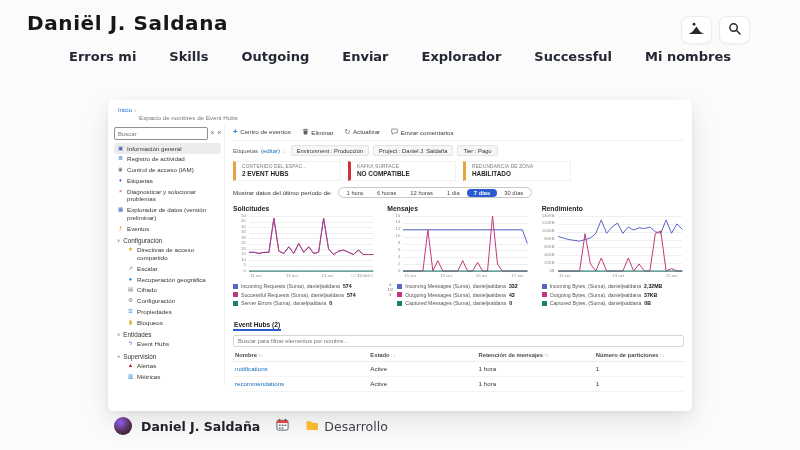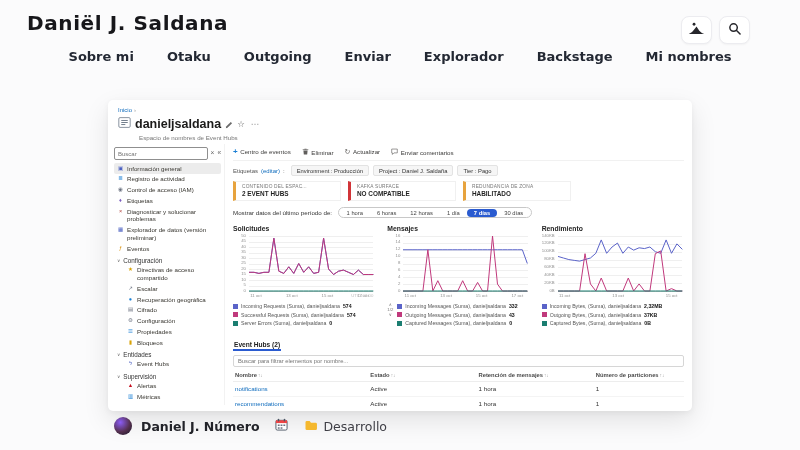--- a/index.html
+++ b/index.html
@@ -112,45 +112,33 @@
           </svg></span>
     </button>
     <button class="hbtn">
       <span><svg width="13" height="13" viewBox="0 0 14 14">
             <circle cx="6" cy="6" r="4" fill="none" stroke="#26262b" stroke-width="1.6"></circle>
             <line x1="9.2" y1="9.2" x2="13" y2="13" stroke="#26262b" stroke-width="1.6" stroke-linecap="round"></line>
           </svg></span>
     </button>
   </div>
   <nav class="main-nav">
-      <a class="nav-item">Sobre mi</a>
-      <a class="nav-item">Otaku</a>
+      <a class="nav-item">Errors mi</a>
+      <a class="nav-item">Skills</a>
       <a class="nav-item">Outgoing</a>
       <a class="nav-item">Enviar</a>
       <a class="nav-item">Explorador</a>
-      <a class="nav-item">Backstage</a>
+      <a class="nav-item">Successful</a>
       <a class="nav-item">Mi nombres</a>
     </nav>
 
   <div class="azure-card">
     <div class="az-top">
       <div class="az-breadcrumb">
         <a>Inicio</a><span class="bc-sep">›</span>
-      </div>
-      <div class="az-title-row">
-        <span><svg width="13" height="13" viewBox="0 0 16 16">
-              <rect x="1" y="2" width="14" height="12" rx="1.5" fill="#fff" stroke="#6f7b8a"></rect>
-              <path d="M4 5.5h8M4 8h8M4 10.5h5" stroke="#6f7b8a" stroke-width="1.2" fill="none"></path>
-            </svg></span>
-        <span class="az-title">danieljsaldana</span>
-        <span class="az-edit"><svg width="8" height="8" viewBox="0 0 12 12">
-              <path d="M1.2 10.8l2.6-.6L10.6 3.4 8.6 1.4 1.8 8.2z" fill="#6b6b6b"></path>
-            </svg></span>
-        <span class="az-star">☆</span>
-        <span class="az-more">⋯</span>
       </div>
       <div class="az-subtitle">Espacio de nombres de Event Hubs</div>
     </div>
 
     <div class="az-body">
       <aside class="az-sidebar">
         <div class="az-search-row">
           <div class="az-search">
             <input placeholder="Buscar" style="">
           </div>
@@ -518,21 +506,21 @@
                 </tr>
               </tbody>
           </table>
         </div>
       </section>
     </div>
   </div>
 
   <div class="post-meta">
     <span class="avatar"></span>
-    <span class="meta-name">Daniel J. Número</span>
+    <span class="meta-name">Daniel J. Saldaña</span>
     <span class="meta-item">
       <span><svg width="13" height="13" viewBox="0 0 14 14">
             <rect x="1" y="2.5" width="12" height="10.5" rx="1.5" fill="#fff" stroke="#4b5563"></rect>
             <path d="M1 2.5h12v3H1z" fill="#ef4444"></path>
             <rect x="3" y="0.8" width="1.6" height="3" rx="0.8" fill="#4b5563"></rect>
             <rect x="9.4" y="0.8" width="1.6" height="3" rx="0.8" fill="#4b5563"></rect>
             <g fill="#6b7280">
               <rect x="3" y="7" width="2" height="1.6"></rect>
               <rect x="6" y="7" width="2" height="1.6"></rect>
               <rect x="9" y="7" width="2" height="1.6"></rect>

